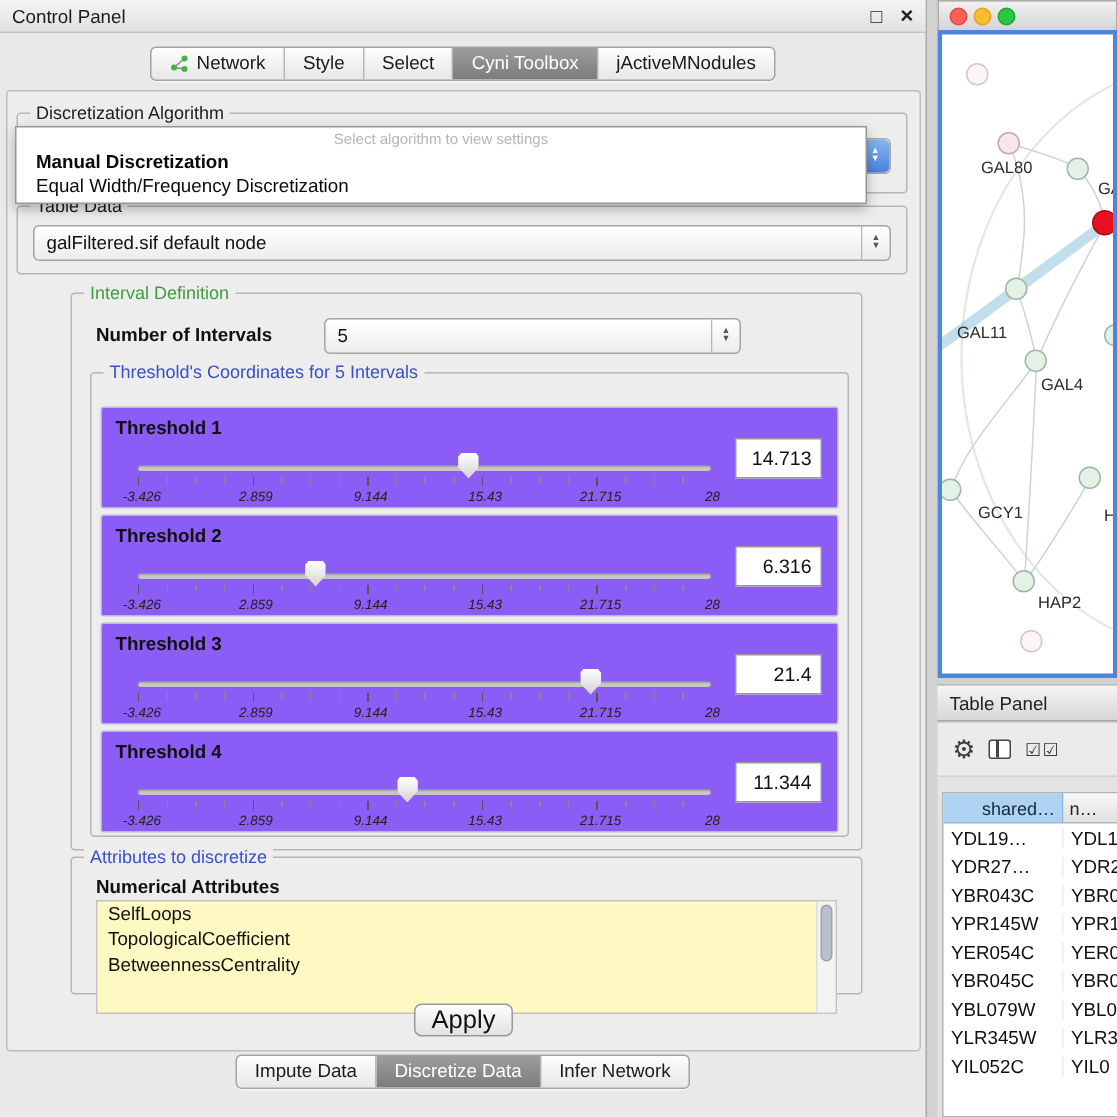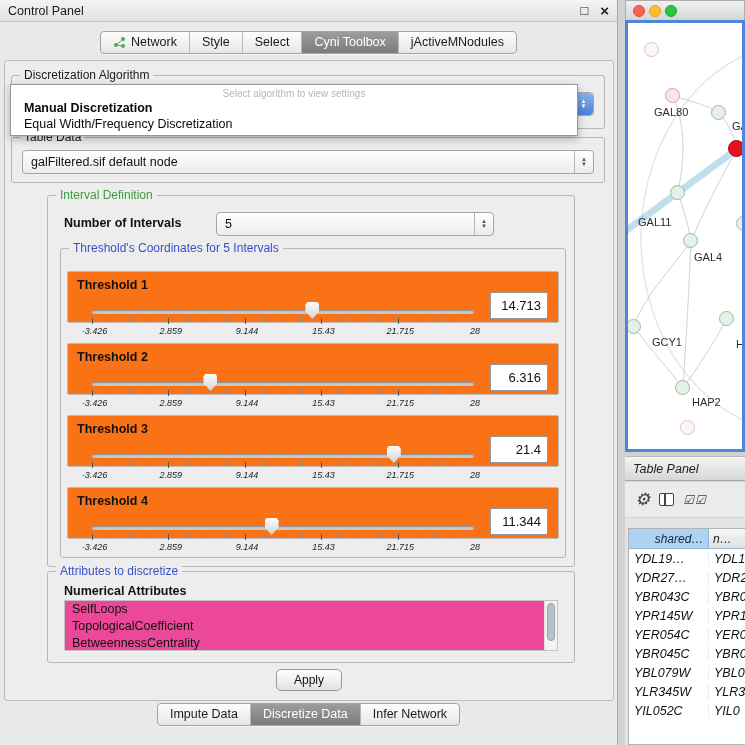--- a/index.html
+++ b/index.html
@@ -44,22 +44,22 @@
 
   
   .algo-popup { position:absolute; left:10px; top:84px; width:568px; background:#ffffff;
     border:1px solid #979797; box-shadow:0 3px 8px rgba(0,0,0,.28); z-index:50; padding:1px 0 3px; }
   .algo-popup .ph { text-align:center; color:#b6b6b6; font-size:10px; padding:2px 0 1px; }
   .algo-popup .opt { font-size:12.5px; color:#0a0a0a; padding:1px 13px 1px; }
   .algo-popup .opt.bold { font-weight:bold; }
 
   
   .num-label { position:absolute; left:16px; top:20px; font-size:12.5px; font-weight:bold; color:#111; }
-  .t-row { position:absolute; left:6px; width:492px; height:52px; border:1px solid #bcbcbc;
-    border-radius:2px; background:#f97316; }
+  .t-row { position:absolute; left:6px; width:492px; height:68px; border:1px solid #bcbcbc;
+    border-radius:2px; background:#8b5cf6; }
   .t-label { position:absolute; left:9px; top:6px; font-size:12.5px; font-weight:bold; color:#111; }
   .t-value { position:absolute; right:10px; top:20px; width:58px; height:27px; background:#fff;
     border:1px solid #989898; font-size:13px; color:#111; display:flex; align-items:center;
     justify-content:flex-end; padding-right:6px; }
   .slider { position:absolute; left:24px; top:28px; width:382px; height:38px; }
   .track { position:absolute; left:0; right:0; top:10px; height:4px; background:#c7c7c7;
     border-radius:2px; box-shadow:inset 0 1px 1px rgba(0,0,0,.3); }
   .thumb { position:absolute; top:2px; width:14px; height:17px;
     background:linear-gradient(#ffffff,#d2d2d2);
     clip-path:polygon(15% 0,85% 0,100% 15%,100% 55%,50% 100%,0 55%,0 15%);
@@ -67,31 +67,31 @@
   .ticks-minor { position:absolute; left:0; right:0; top:18px; height:4px;
     background:repeating-linear-gradient(90deg,#8a8a8a 0,#8a8a8a 1px,transparent 1px,transparent 5%); }
   .ticks-major { position:absolute; left:0; right:0; top:18px; height:6px;
     background:repeating-linear-gradient(90deg,#555 0,#555 1px,transparent 1px,transparent 20%); }
   .scale { position:absolute; left:0; right:0; top:26px; height:10px;font-style:italic; }
   .scale span { position:absolute; font-size:9px; color:#222; transform:translateX(-40%); white-space:nowrap; }
   .s0{left:0%} .s1{left:20%} .s2{left:40%} .s3{left:60%} .s4{left:80%} .s5{left:100%; transform:translateX(-70%);}
 
   
   .attr-label { position:absolute; left:16px; top:12px; font-size:12.5px; font-weight:bold; color:#111; }
-  .attr-list { position:absolute; left:16px; right:16px; top:28px; height:51px; background:#ec4899;
+  .attr-list { position:absolute; left:16px; right:16px; top:28px; height:76px; background:#fef9c3;
     border:1px solid #c3c3c3; overflow:hidden; }
   .attr-item { font-size:12.5px; color:#111; line-height:17px; padding-left:7px; }
   .vscroll { position:absolute; right:0; top:0; bottom:0; width:13px; background:#f3f3f3;
     border-left:1px solid #ddd; }
   .vthumb { position:absolute; left:2px; right:2px; top:2px; height:38px; background:#b9c0ca;
     border-radius:5px; border:1px solid #9aa2ad; }
 
   .apply-btn { position:absolute; left:50%; transform:translateX(-50%); top:608px; width:66px;
     height:22px; background:linear-gradient(#fefefe,#e2e2e2); border:1px solid #999;
-    border-radius:5px; font-size:12px; color:#111; display:flex; align-items:center; justify-content:center; }
+    border-radius:5px; font-size:17px; color:#111; display:flex; align-items:center; justify-content:center; }
 
   .cp-bottom-tabs { position:absolute; left:0; right:0; top:703px; display:flex; justify-content:center; }
 
   
   .net-window { position:absolute; left:625px; top:0; width:120px; height:452px; }
   .net-titlebar { height:20px; background:linear-gradient(#f1f1f1,#d4d4d4);
     border:1px solid #adadad; border-bottom:none; position:relative; }
   .tl { position:absolute; top:4px; width:12px; height:12px; border-radius:50%; }
   .tl.red    { left:7px;  background:#ff5f57; border:1px solid #d94c43; }
   .tl.yellow { left:23px; background:#febc2e; border:1px solid #d8a128; }
@@ -100,21 +100,21 @@
     border:3px solid #4f86d8; background:#fff; overflow:hidden; }
   .net-canvas { position:absolute; inset:0; }
   .nv-node { position:absolute; width:15px; height:15px; border-radius:50%;
     background:#e3f1e6; border:1px solid #9cb8a2; }
   .nv-node.pink { background:#f8e6ee; border-color:#cba3b6; }
   .nv-node.pale { background:#fbf5f8; border-color:#dcc2cf; }
   .nv-node.red  { width:17px; height:17px; background:#e6101f; border-color:#a50a14; }
   .nv-label { position:absolute; font-size:11px; color:#2b2b2b; white-space:nowrap; }
 
   
-  .table-panel { position:absolute; left:625px; top:456px; width:120px; height:289px;font-style:italic; }
+  .table-panel { position:absolute; left:625px; top:456px; width:120px; height:289px; }
   .tp-header { height:25px; background:linear-gradient(#f5f5f5,#d7d7d7); border-top:1px solid #bbb;
     border-bottom:1px solid #a9a9a9; display:flex; align-items:center; padding:0 8px;
     font-size:12.5px; color:#222; }
   .tp-body { position:absolute; top:26px; left:0; right:0; bottom:0; background:#e3e3e3; overflow:hidden; }
   .tp-toolbar { height:36px; display:flex; align-items:center; gap:9px; padding:0 10px;
     background:#ebebeb; border-bottom:1px solid #d0d0d0; }
   .gear-ic { font-size:17px; color:#3c3c3c; line-height:1; }
   .col-ic { width:15px; height:13px; border:1.5px solid #444; border-radius:2px; position:relative; background:#fff; }
   .col-ic::before { content:""; position:absolute; left:4px; top:0; bottom:0; width:1.5px; background:#444; }
   .chk-ic { font-size:12px; color:#3c3c3c; letter-spacing:1px; line-height:1; }

